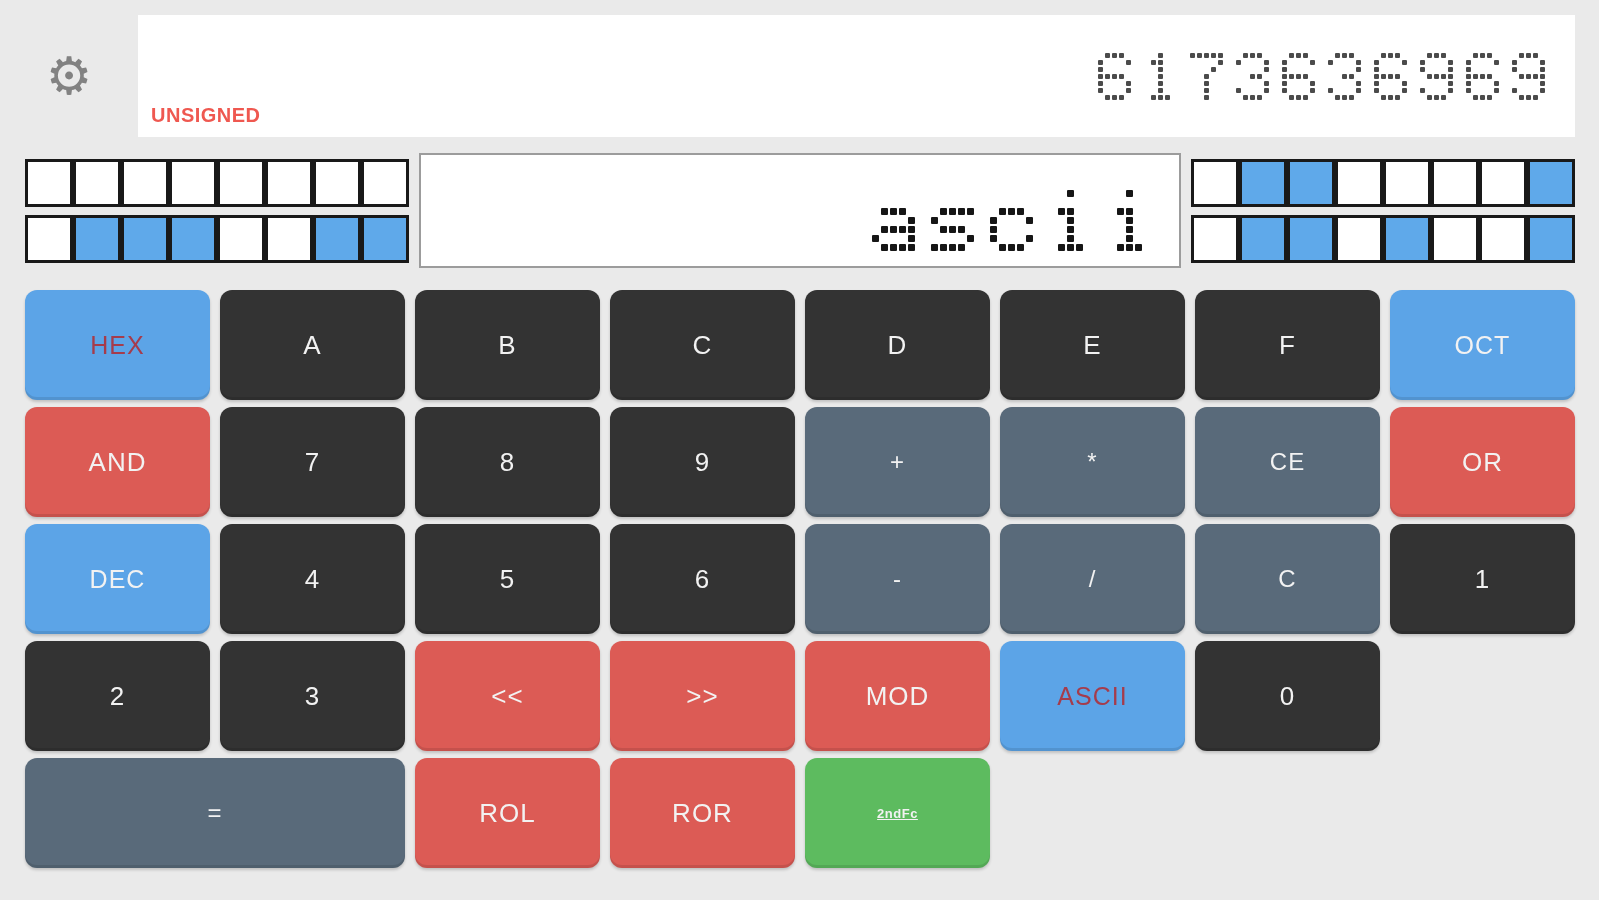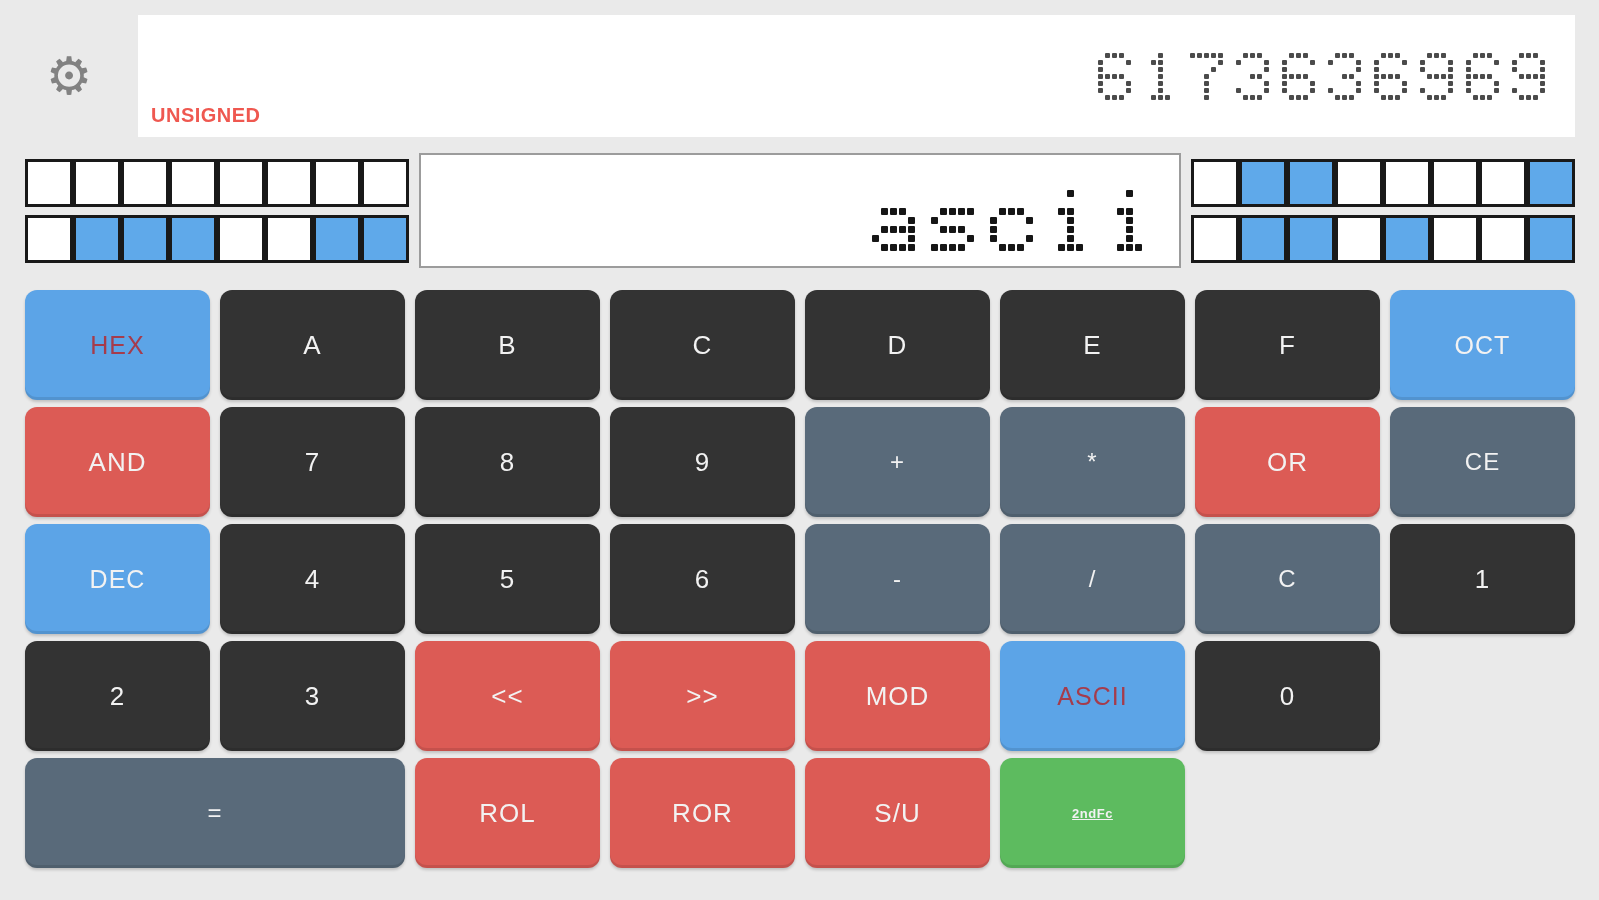--- a/index.html
+++ b/index.html
@@ -711,37 +711,36 @@
       <div class="btn digit">D</div>
       <div class="btn digit">E</div>
       <div class="btn digit">F</div>
       <div class="btn base">OCT</div>
       <div class="btn logic">AND</div>
       <div class="btn digit">7</div>
       <div class="btn digit">8</div>
       <div class="btn digit">9</div>
       <div class="btn op">+</div>
       <div class="btn op">*</div>
+      <div class="btn op">CE</div>
       <div class="btn logic">OR</div>
-      <div class="btn op">CE</div>
       <div class="btn base">DEC</div>
       <div class="btn digit">4</div>
       <div class="btn digit">5</div>
       <div class="btn digit">6</div>
       <div class="btn op">-</div>
       <div class="btn op">/</div>
       <div class="btn op">C</div>
       <div class="btn digit">1</div>
       <div class="btn digit">2</div>
       <div class="btn digit">3</div>
       <div class="btn logic">&lt;&lt;</div>
       <div class="btn logic">&gt;&gt;</div>
       <div class="btn logic">MOD</div>
       <div class="btn base active-base">ASCII</div>
       <div class="btn digit">0</div>
       <div class="btn op span2">=</div>
       <div class="btn logic">ROL</div>
       <div class="btn logic">ROR</div>
-      <div class="btn logic">S/U</div>
       <div class="btn second">2ndFc</div>
     </div>
 
 </div>
 
 </body></html>

